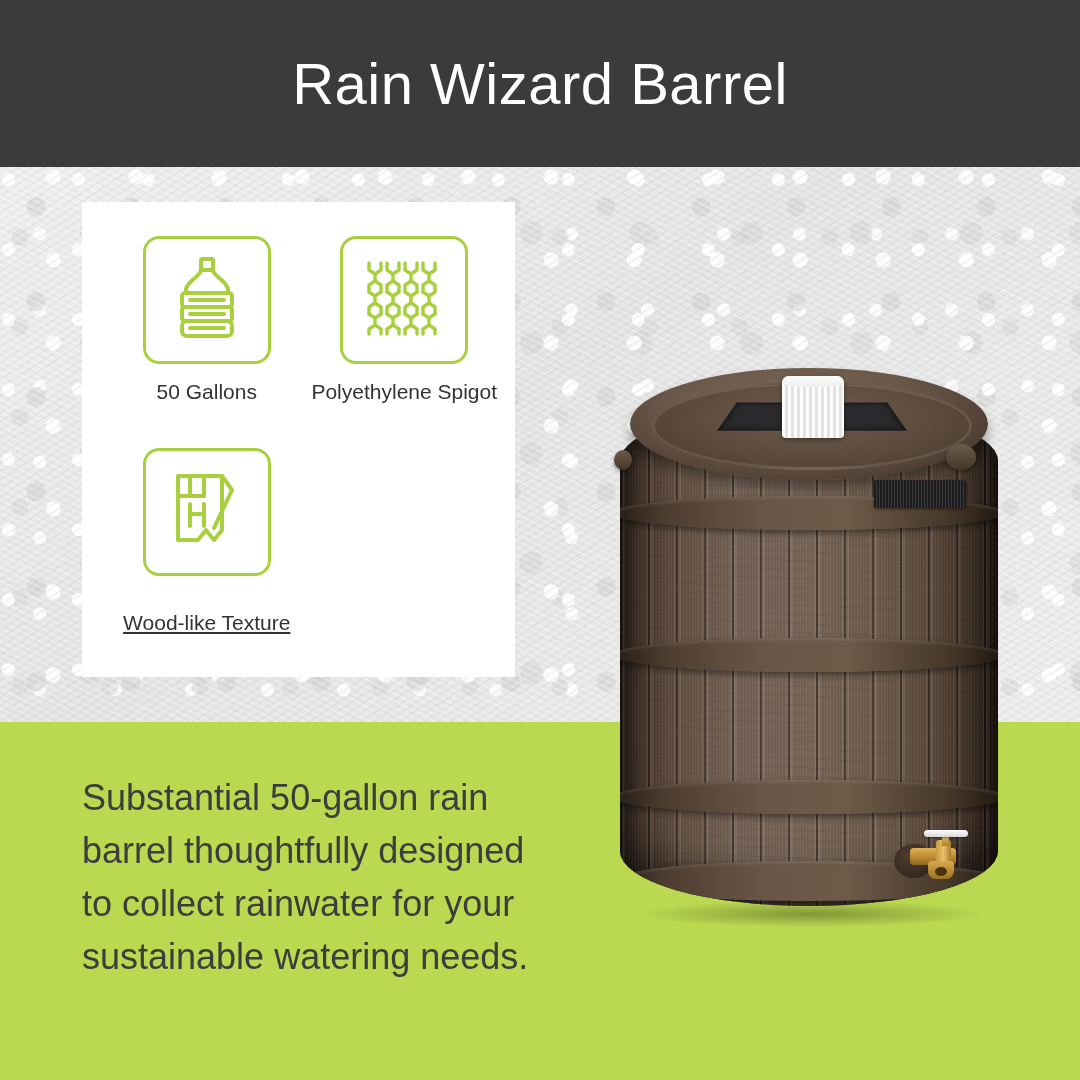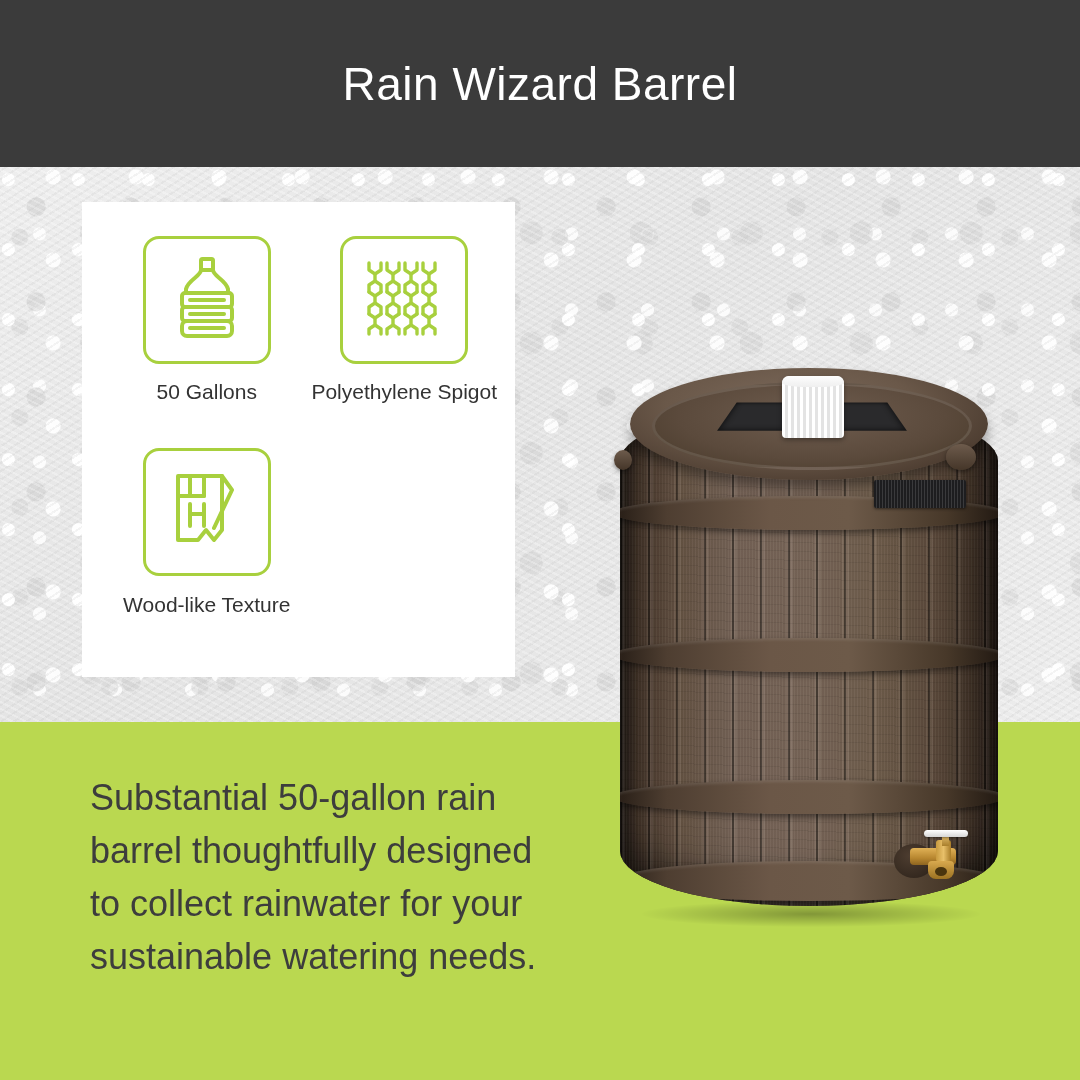--- a/index.html
+++ b/index.html
@@ -10,21 +10,21 @@
   }
   .page{position:relative;width:1080px;height:1080px;overflow:hidden;}
 
   
   .header{
     position:absolute;left:0;top:0;width:1080px;height:167px;
     background:#3b3b3b;
     display:flex;align-items:center;justify-content:center;
   }
   .header-title{
-    color:#ffffff;font-size:46px;font-weight:400;letter-spacing:.5px;
+    color:#ffffff;font-size:58px;font-weight:400;letter-spacing:.5px;
     line-height:1;white-space:nowrap;
   }
 
   
   .bg-texture{
     position:absolute;left:0;top:167px;width:1080px;height:556px;
     background:
       radial-gradient(circle at 12% 18%, rgba(255,255,255,.95) 0 6px, rgba(0,0,0,0) 7px),
       radial-gradient(circle at 38% 42%, rgba(205,205,205,.55) 0 9px, rgba(0,0,0,0) 10px),
       radial-gradient(circle at 64% 12%, rgba(255,255,255,.9) 0 7px, rgba(0,0,0,0) 8px),
@@ -63,25 +63,25 @@
     display:flex;flex-direction:column;align-items:center;justify-content:flex-start;
   }
   .icon-box{
     width:128px;height:128px;border:3px solid #a8d03e;border-radius:16px;
     display:flex;align-items:center;justify-content:center;box-sizing:border-box;
   }
   .feature-label{
     margin-top:15px;font-size:21px;color:#333333;text-align:center;
     white-space:nowrap;line-height:1.2;
   }
-  .feature.tall .feature-label{margin-top:16px;}
+  .feature.tall .feature-label{margin-top:34px;text-decoration:underline;}
 
   
   .description{
-    position:absolute;left:90px;top:772px;width:470px;
+    position:absolute;left:82px;top:772px;width:470px;
     font-size:36px;line-height:1.47;color:#3d3d3d;
   }
 
   
   .barrel-wrap{
     position:absolute;left:600px;top:318px;width:420px;height:615px;z-index:4;
   }
   .barrel{
     position:absolute;left:20px;top:40px;width:378px;height:565px;
   }

